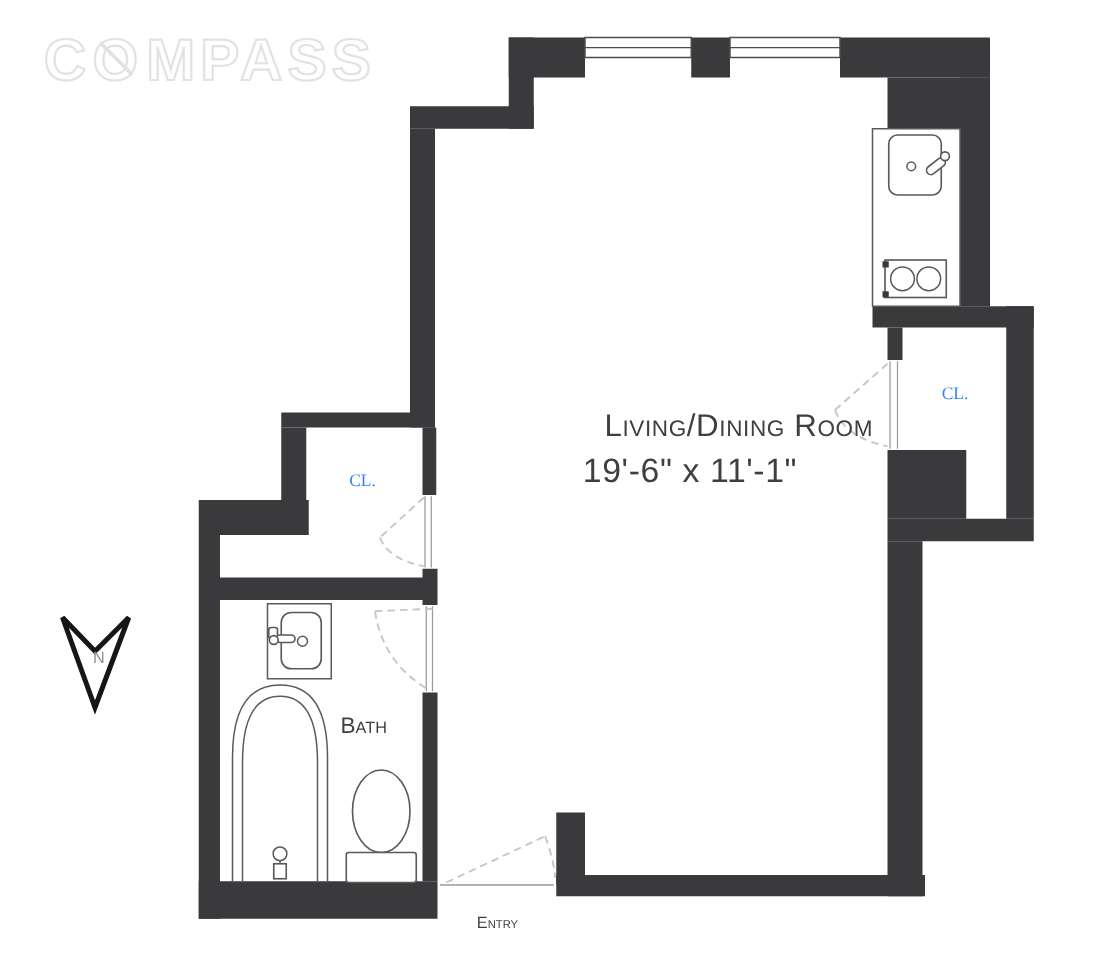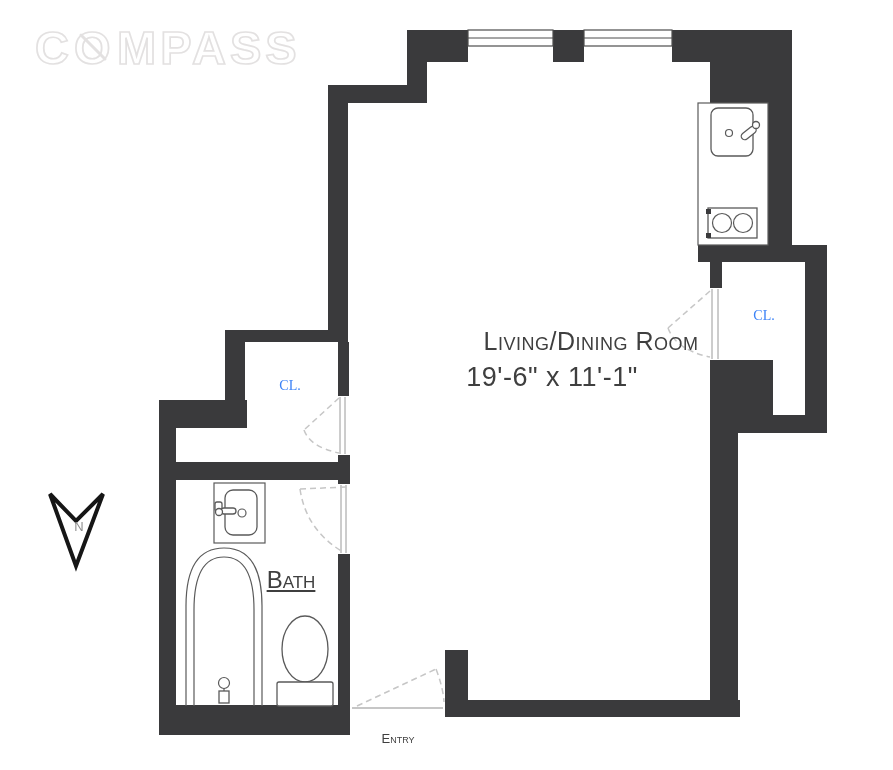--- a/index.html
+++ b/index.html
@@ -23,21 +23,21 @@
   .logo-slash{stroke:var(--logo,#e3e1e1);stroke-width:3;stroke-linecap:round;}
   .lbl{
     position:absolute;transform:translate(-50%,-50%);
     color:var(--text,#3f3f3f);white-space:nowrap;line-height:1;
     font-family:"Liberation Sans", sans-serif;
   }
   .lbl.caps{font-variant:small-caps;}
   .room-name{font-size:25px;letter-spacing:.5px;}
   .room-dims{font-size:27px;letter-spacing:.5px;}
   .cl{font-size:14px;color:#3b82f6;font-family:Liberation Serif, serif;}
-  .bath{font-size:24px;text-decoration:underline;}
+  .bath{font-size:18px;}
   .entry{font-size:13px;}
   .north-n{font-size:13px;color:#8f8f8f;}
 </style>
 </head>
 <body>
 
 <div class="stage">
 
   <svg width="340" height="70" style="left:33px;top:18px;">
     <text class="logo-letter" x="2" y="46">C</text>

